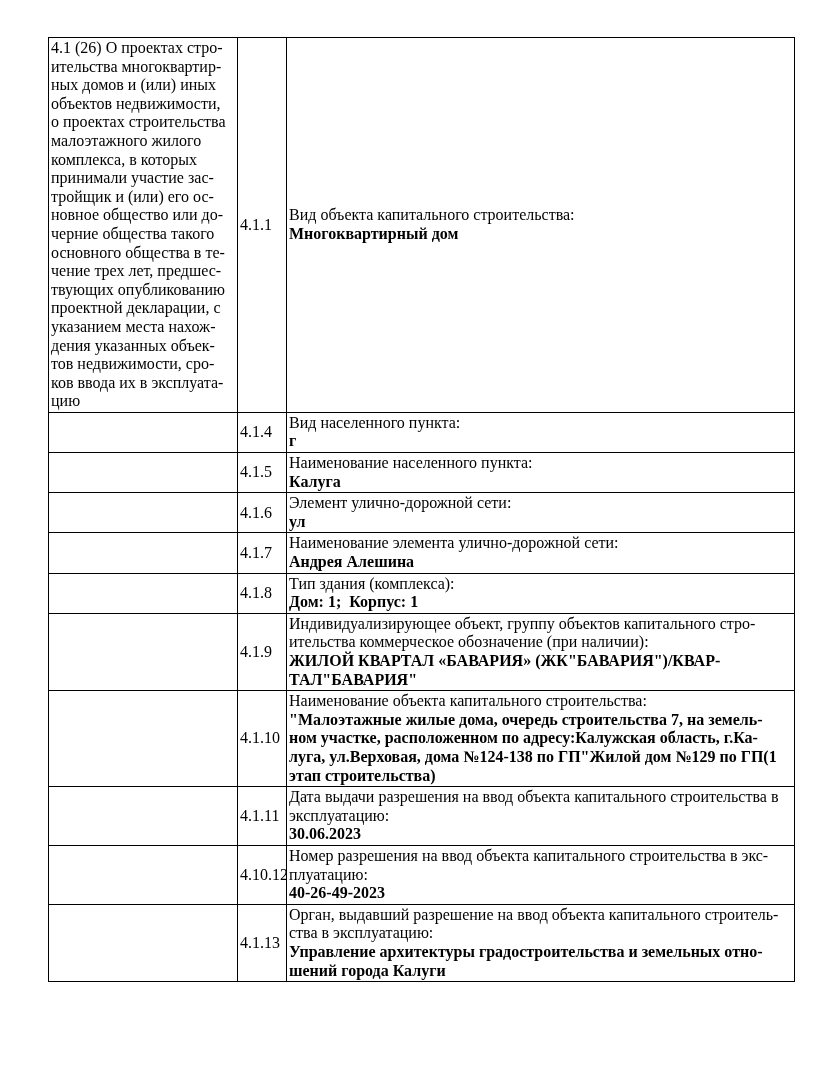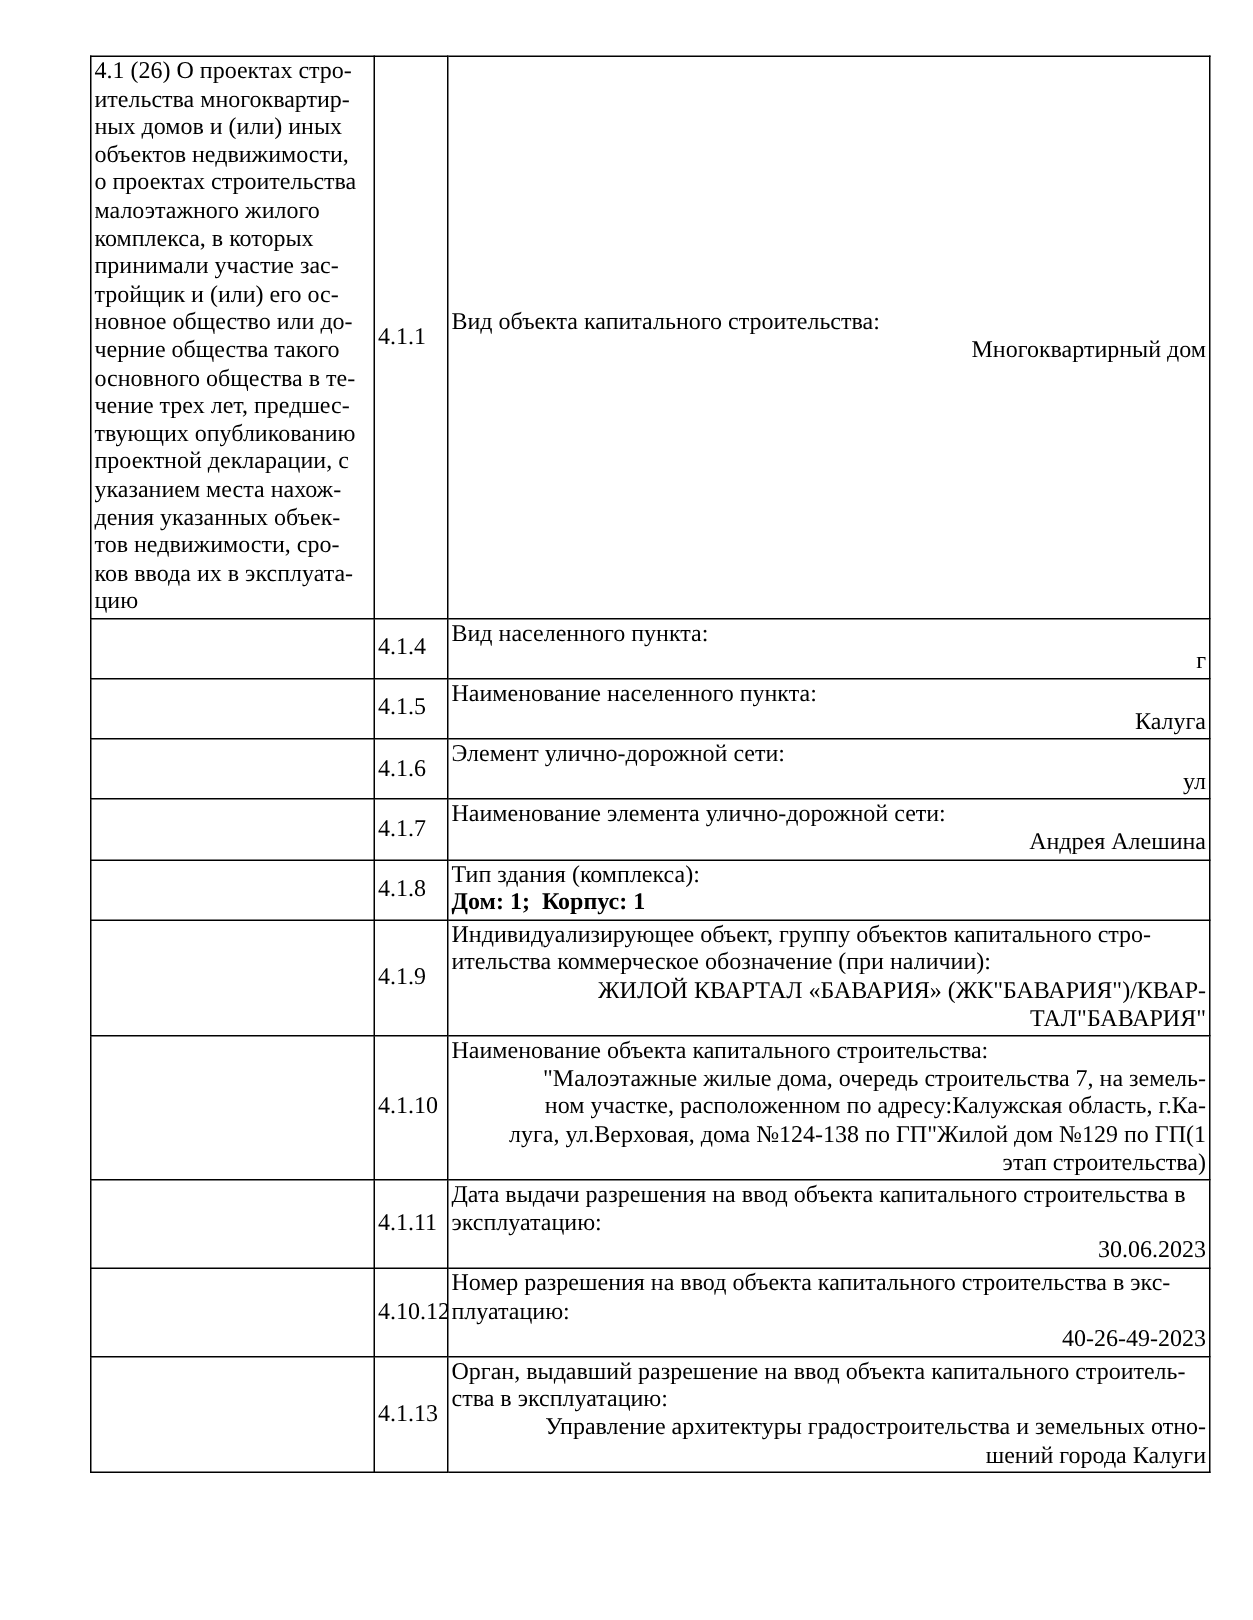--- a/index.html
+++ b/index.html
@@ -12,21 +12,21 @@
     height: 1080px;
     position: relative;
     background: #ffffff;
     color: #000000;
     font-family: "Liberation Serif", serif;
     font-size: 16px;
     line-height: 18.6px;
   }
   .sheet {
     position: absolute;
-    left: 60px;
+    left: 48px;
     top: 37px;
   }
   table.decl-table {
     border-collapse: collapse;
     table-layout: fixed;
     width: 747px;
   }
   table.decl-table td {
     border: 1px solid #000000;
     padding: 1px 2px;
@@ -44,22 +44,21 @@
   td.col-content {
     width: 503px;
     padding-left: 4px;
   }
   .desc-text,
   .field-label,
   .field-value {
     white-space: pre-wrap;
   }
   .field-value {
-    font-weight: normal;
-    text-align: right;
+    font-weight: bold;
   }
   .part-plain {
     font-weight: bold;
   }
   .part-bold {
     font-weight: bold;
   }
 </style>
 </head>
 <body>

